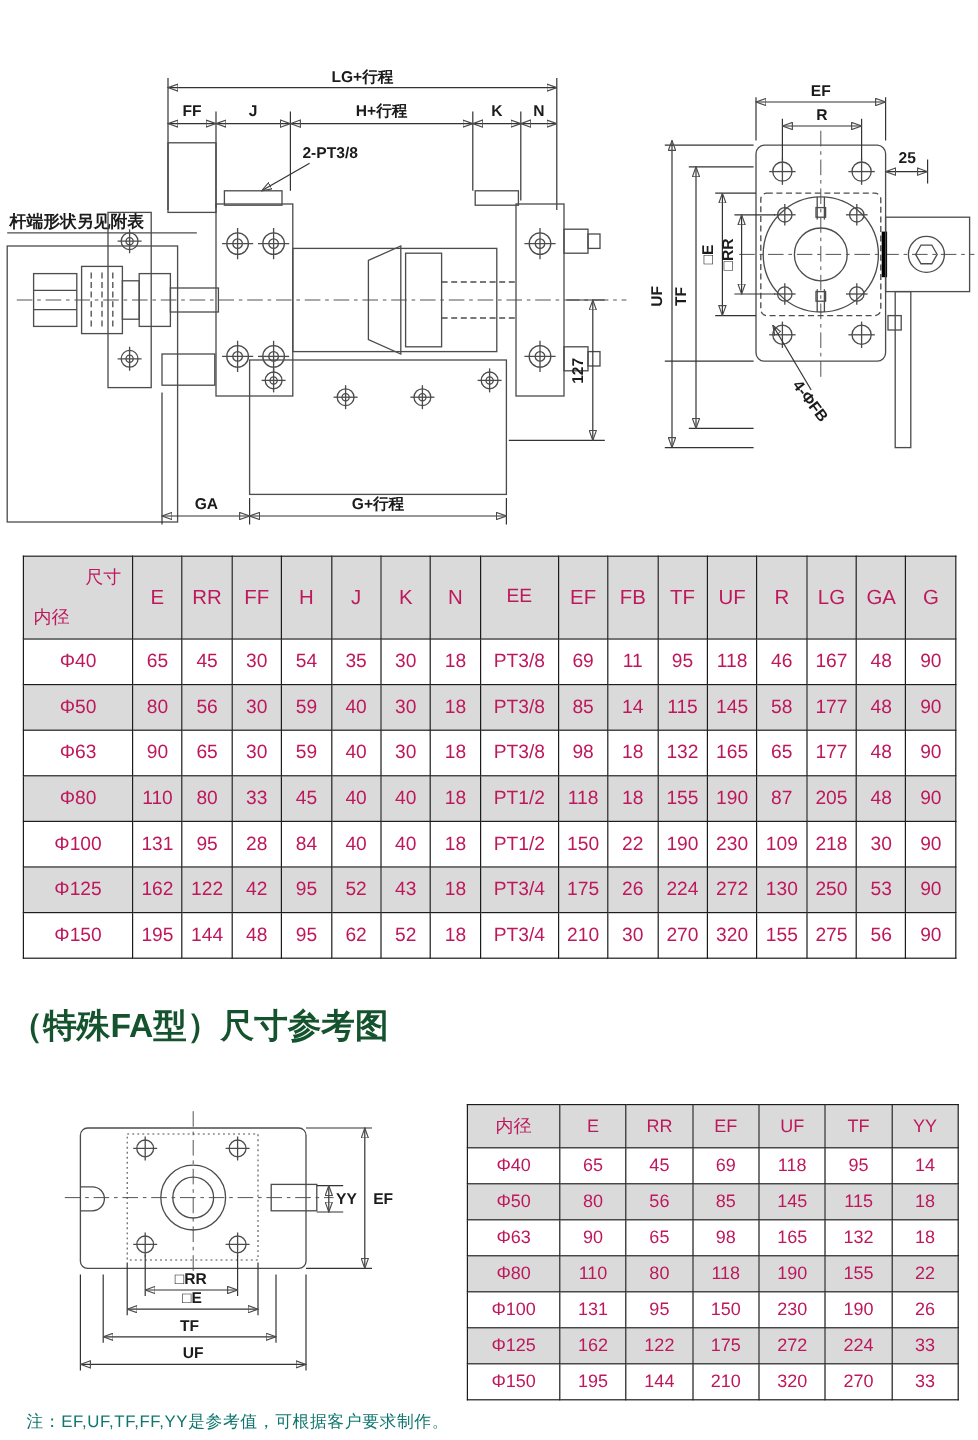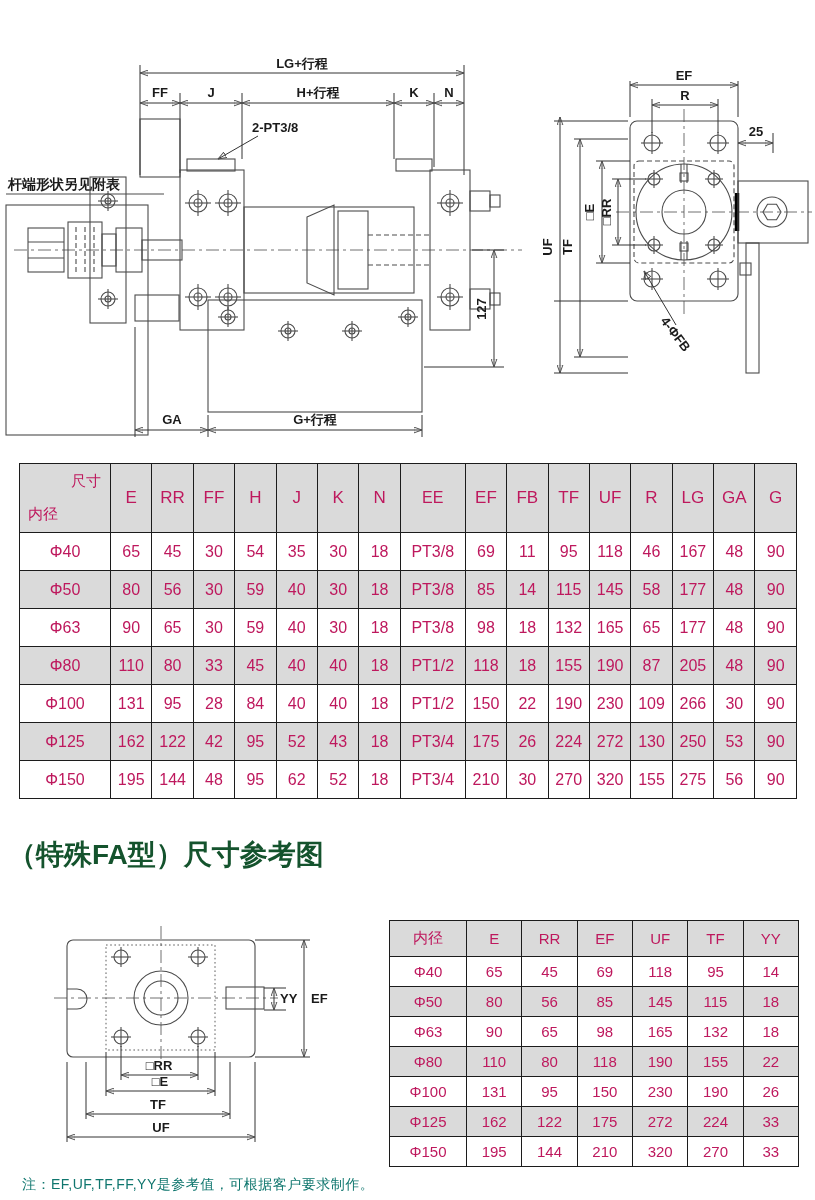--- a/index.html
+++ b/index.html
@@ -381,21 +381,21 @@
             <td>84</td>
             <td>40</td>
             <td>40</td>
             <td>18</td>
             <td>PT1/2</td>
             <td>150</td>
             <td>22</td>
             <td>190</td>
             <td>230</td>
             <td>109</td>
-            <td>266</td>
+            <td>218</td>
             <td>30</td>
             <td>90</td>
           </tr>
           <tr class="shade">
             <th>Φ125</th>
             <td>162</td>
             <td>122</td>
             <td>42</td>
             <td>95</td>
             <td>52</td>

